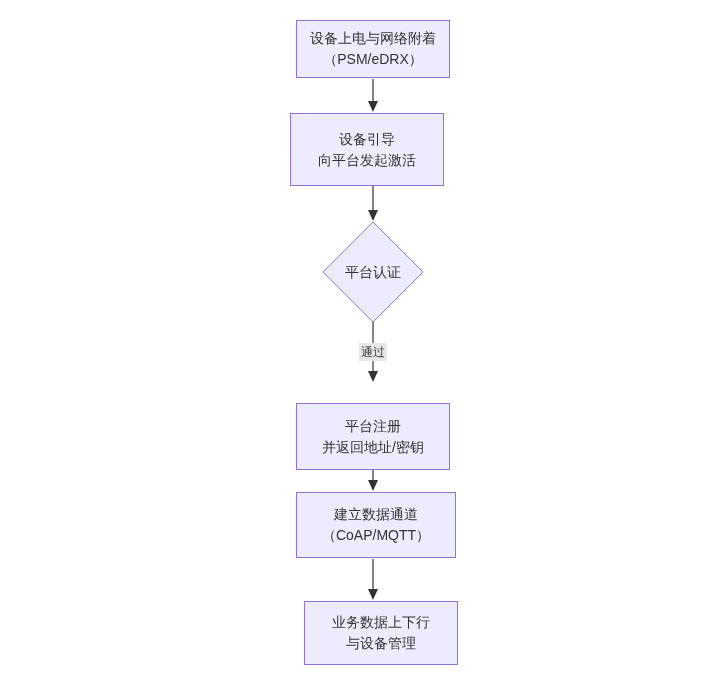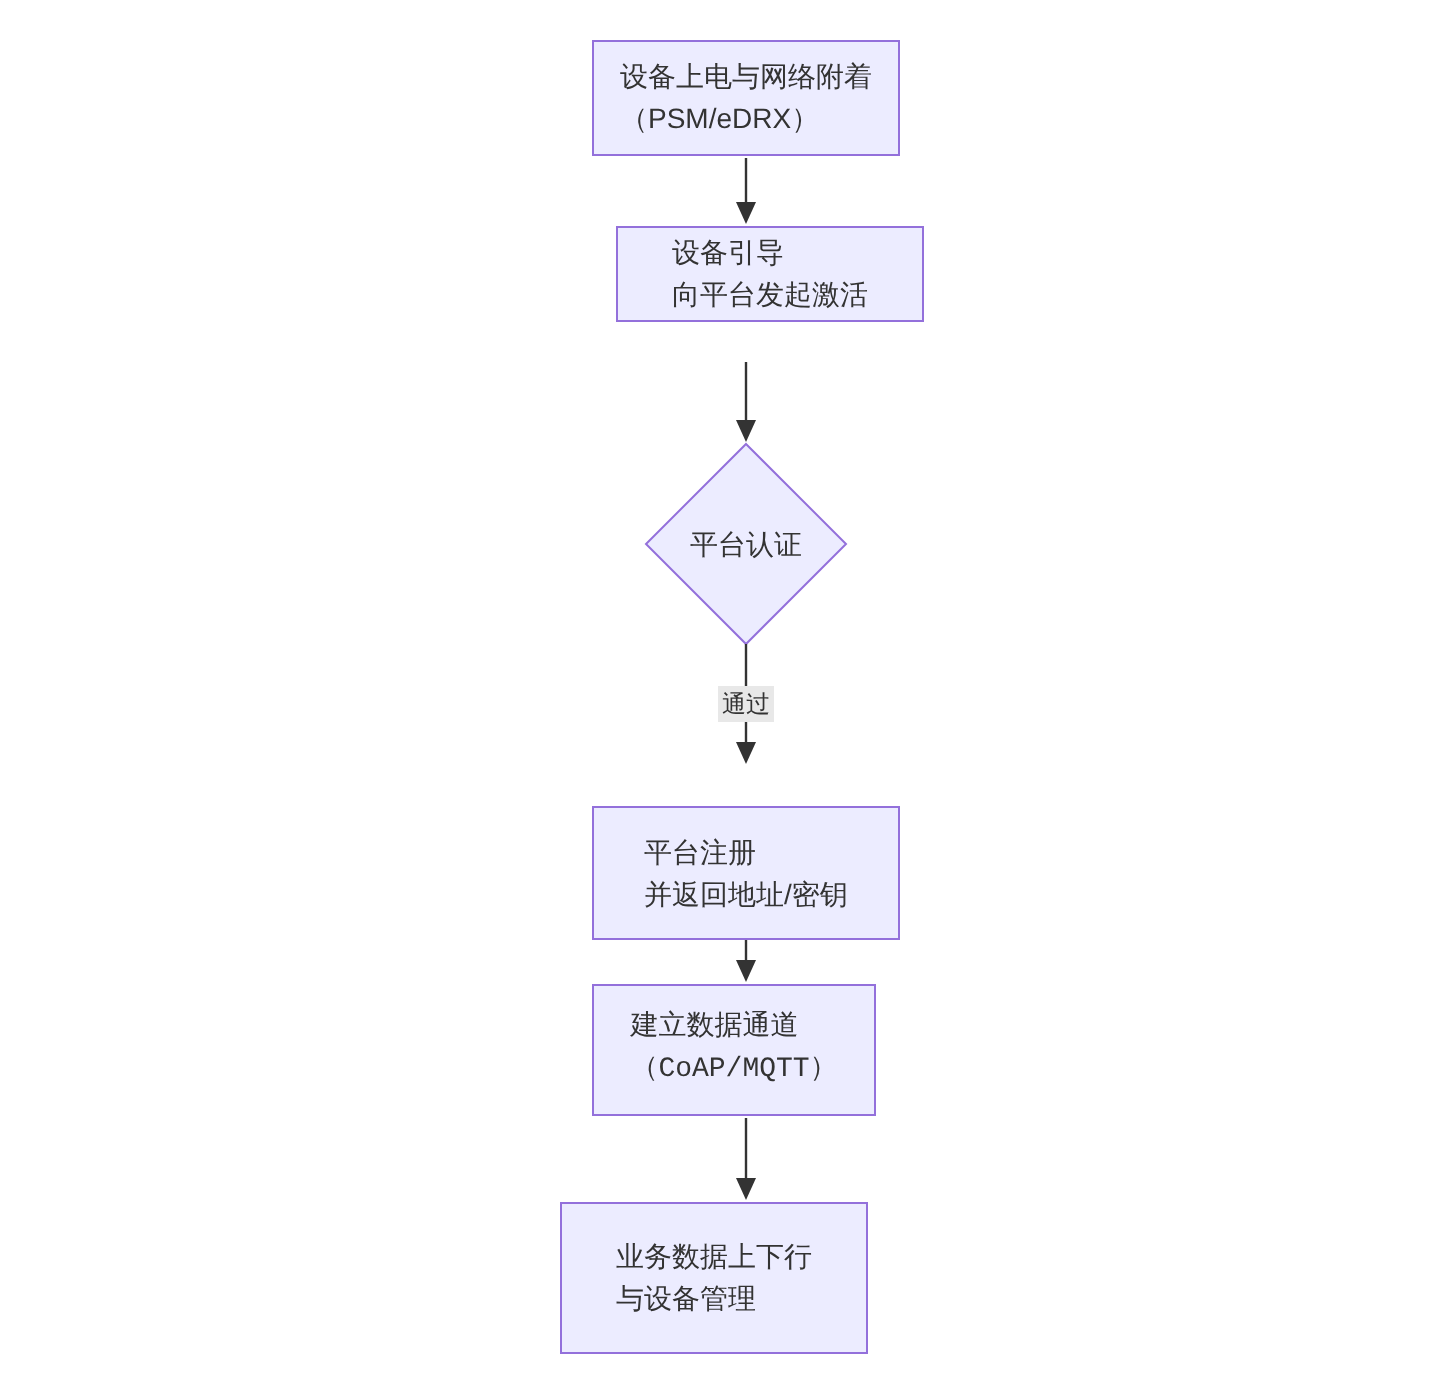--- a/index.html
+++ b/index.html
@@ -19,29 +19,29 @@
     overflow:hidden;
   }
   .layer{position:absolute;left:0;top:0;width:726px;height:700px;}
   .node{
     position:absolute;
     box-sizing:border-box;
     background:var(--node-fill);
     border:1px solid var(--node-border);
     color:var(--text-color);
     display:flex;align-items:center;justify-content:center;
-    text-align:left;
+    text-align:center;
     font-size:14px;line-height:21px;
     white-space:pre-line;
   }
   .node-power    {left:296px;top:20px; width:154px;height:58px;}
-  .node-boot     {left:308px;top:113px;width:154px;height:48px;}
+  .node-boot     {left:290px;top:113px;width:154px;height:73px;}
   .node-register {left:296px;top:383px;width:154px;height:67px;margin-top:20px;}
-  .node-channel  {left:296px;top:492px;width:142px;height:66px;font-family:Liberation Mono, monospace;}
-  .node-business {left:280px;top:601px;width:154px;height:76px;}
+  .node-channel  {left:296px;top:492px;width:160px;height:66px;}
+  .node-business {left:304px;top:601px;width:154px;height:64px;}
   .diamond-label{
     position:absolute;
     left:373px;top:272px;
     transform:translate(-50%,-50%);
     color:var(--text-color);
     font-size:14px;line-height:20px;
     white-space:nowrap;
   }
   .edge-label{
     position:absolute;

